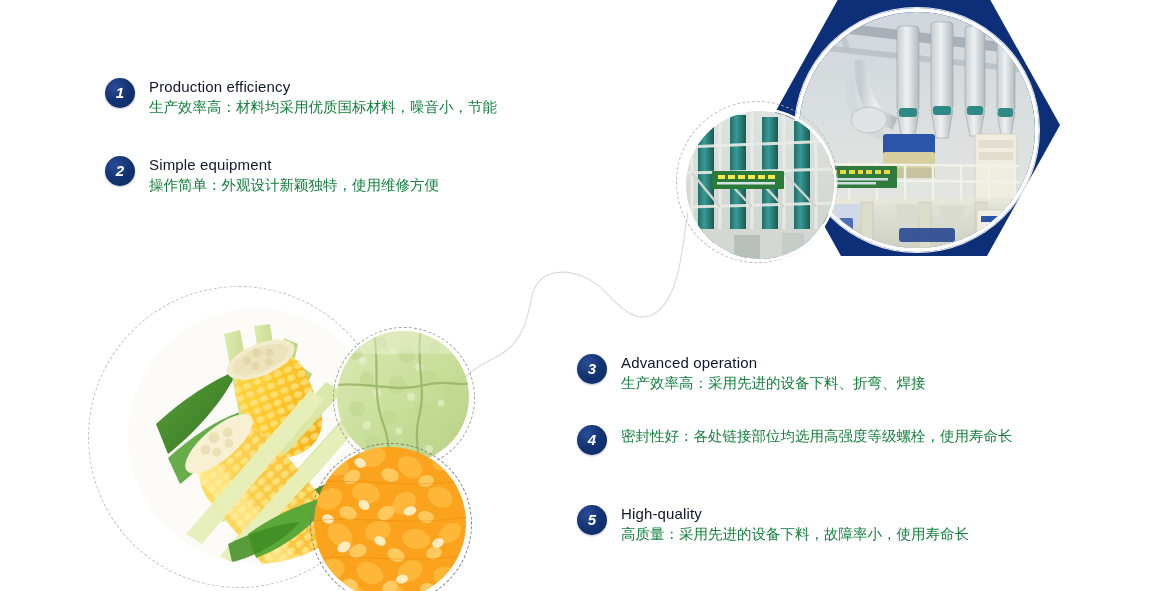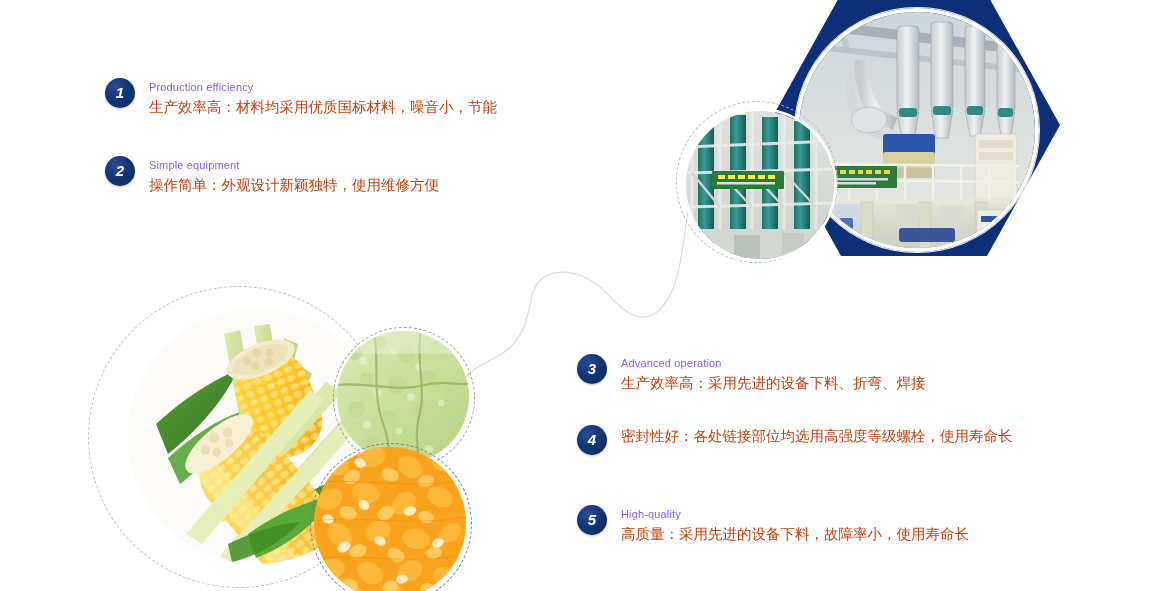--- a/index.html
+++ b/index.html
@@ -22,28 +22,28 @@
     font-size:15px;
     font-weight:600;
     line-height:30px;
     text-align:center;
     flex:0 0 30px;
     box-shadow:0 1px 2px rgba(10,30,80,.28);
     letter-spacing:0px;
   }
   .ftext{margin-left:14px;padding-top:0px;}
   .ftitle{
-    color:#8b5cf6;
-    font-size:11px;
+    color:#0f172a;
+    font-size:15px;
     line-height:18px;
     letter-spacing:.15px;
     white-space:nowrap;
   }
   .fdesc{
-    color:#c2410c;
+    color:#15803d;
     font-size:14.5px;
     line-height:21px;
     margin-top:1px;
     white-space:nowrap;
     font-family:"DejaVu Sans","Liberation Sans",sans-serif;
   }
 
   
   #hexwrap{position:absolute;left:768px;top:-6px;width:292px;height:262px;}
   #hex{

